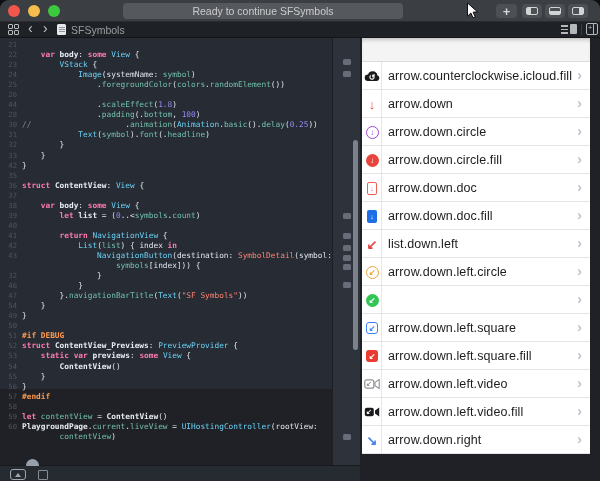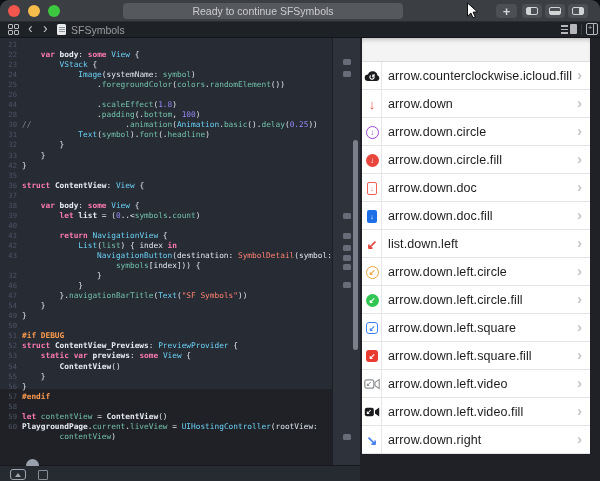--- a/index.html
+++ b/index.html
@@ -292,21 +292,20 @@
               </span>
               <span class="vdiv"></span>
               <span class="lbl">arrow.down.left.circle</span>
               <span class="chev">›</span>
             </div>
             <div class="srow">
               <span class="ic-wrap">
                 <span class="ic-shape ic-circle" style="background: rgb(49, 197, 83); color: rgb(255, 255, 255);">↙</span>
               </span>
               <span class="vdiv"></span>
-              <span class="lbl">arrow.down.left.circle.fill</span>
               <span class="chev">›</span>
             </div>
             <div class="srow">
               <span class="ic-wrap">
                 <span class="ic-shape ic-square" style="border: 1.4px solid rgb(59, 130, 247); color: rgb(59, 130, 247);">↙</span>
               </span>
               <span class="vdiv"></span>
               <span class="lbl">arrow.down.left.square</span>
               <span class="chev">›</span>
             </div>

